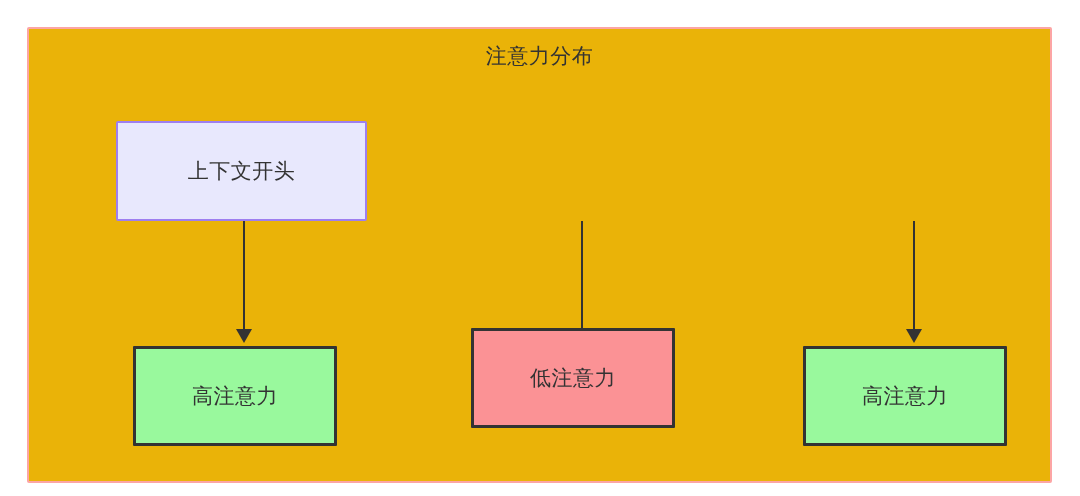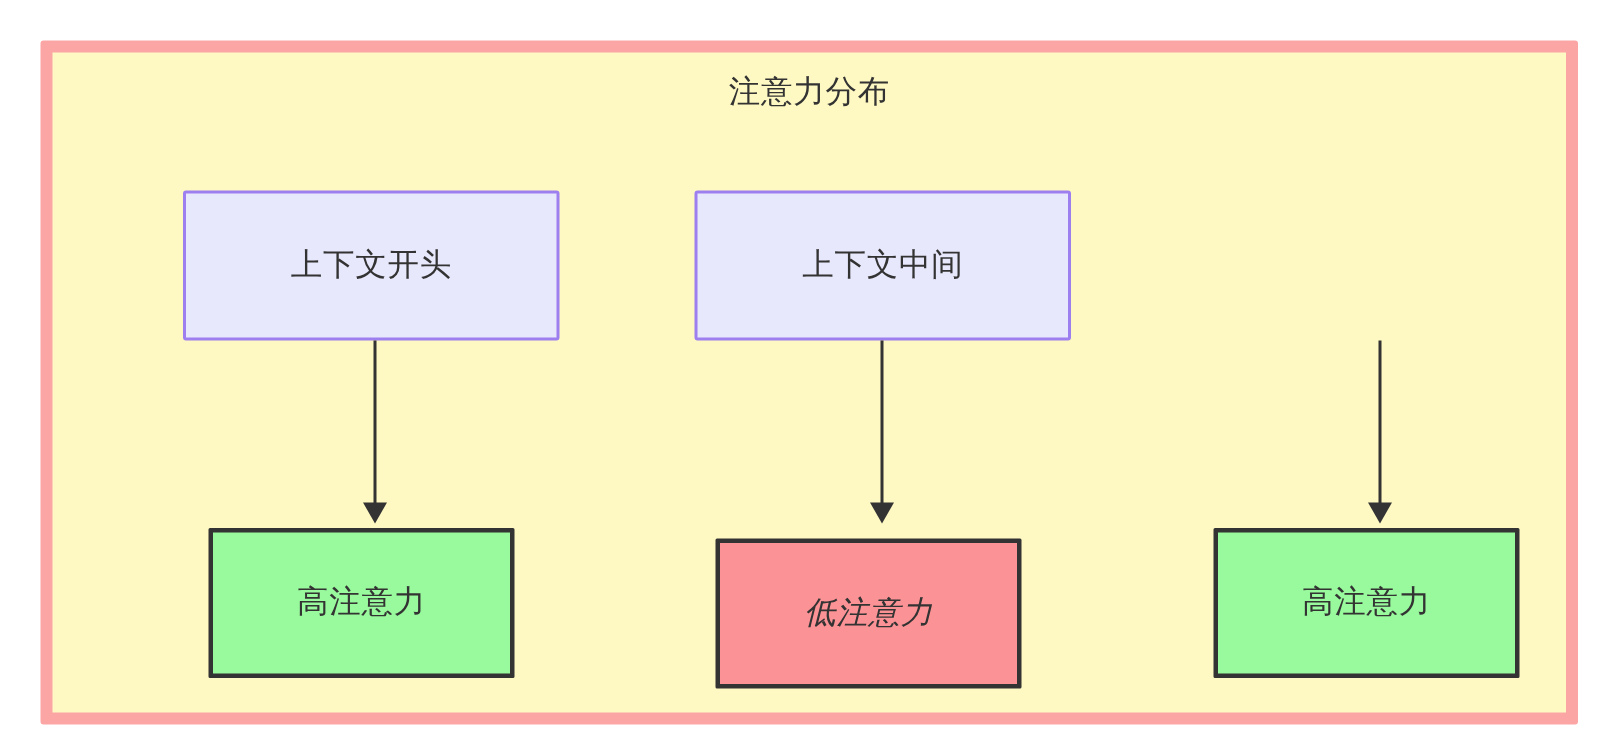--- a/index.html
+++ b/index.html
@@ -22,22 +22,22 @@
   }
 
   
   .subgraph {
     position: absolute;
     left: 27px;
     top: 27px;
     width: 1025px;
     height: 456px;
     box-sizing: border-box;
-    background: #fef9c3;
-    border: 8px solid #fca5a5;
+    background: #eab308;
+    border: 2px solid #fca5a5;
     border-radius: 2px;
   }
 
   .subgraph-title {
     position: absolute;
     left: 0;
     top: 14px;
     width: 100%;
     text-align: center;
     font-size: 21px;
@@ -82,21 +82,21 @@
   .node.attn.low {
     background: #fb9295;
   }
 
   
   .n-ctx-start  { left: 87px;  top: 92px; }
   .n-ctx-middle { left: 428px; top: 92px; }
   .n-ctx-end    { left: 760px; top: 92px; }
 
   .n-attn-start  { left: 104px; top: 317px; }
-  .n-attn-middle { left: 442px; top: 324px; font-style: italic; }
+  .n-attn-middle { left: 442px; top: 299px; }
   .n-attn-end    { left: 774px; top: 317px; }
 
   
   .edge {
     position: absolute;
     top: 192px;
     height: 125px;
     width: 16px;
   }
   .edge .shaft {
@@ -128,23 +128,20 @@
 <div id="canvas">
 
   <div class="subgraph">
 
     <div class="subgraph-title">注意力分布</div>
 
     <div class="node context n-ctx-start">
       <span>上下文开头</span>
     </div>
 
-    <div class="node context n-ctx-middle">
-      <span>上下文中间</span>
-    </div>
 
 
     <div class="edge e-start">
       <div class="shaft"></div>
       <div class="head"></div>
     </div>
 
     <div class="edge e-middle">
       <div class="shaft"></div>
       <div class="head"></div>

